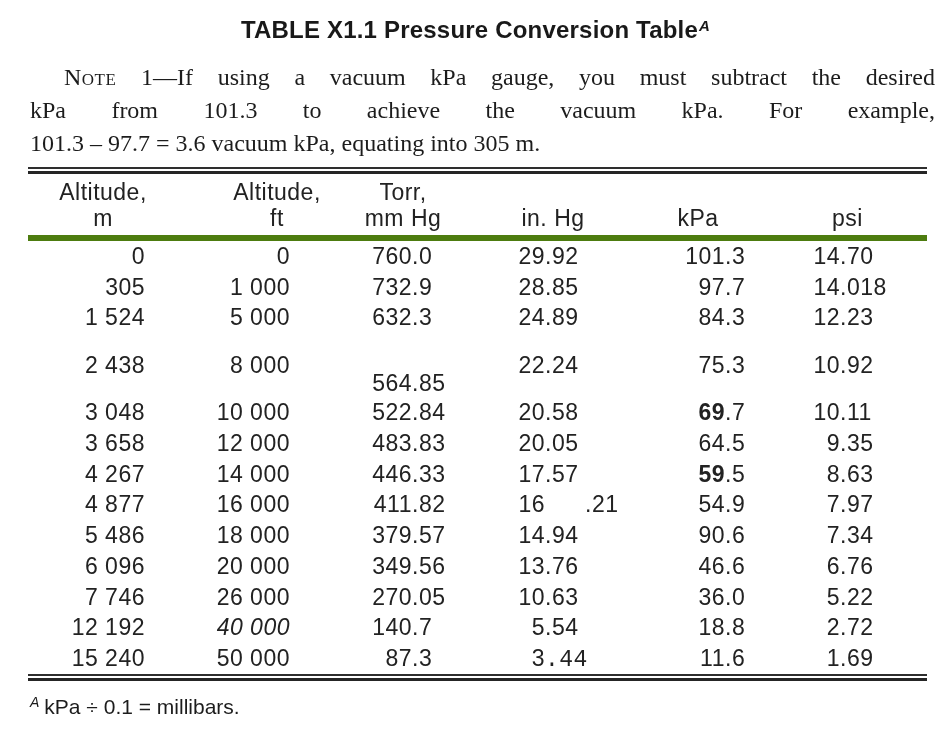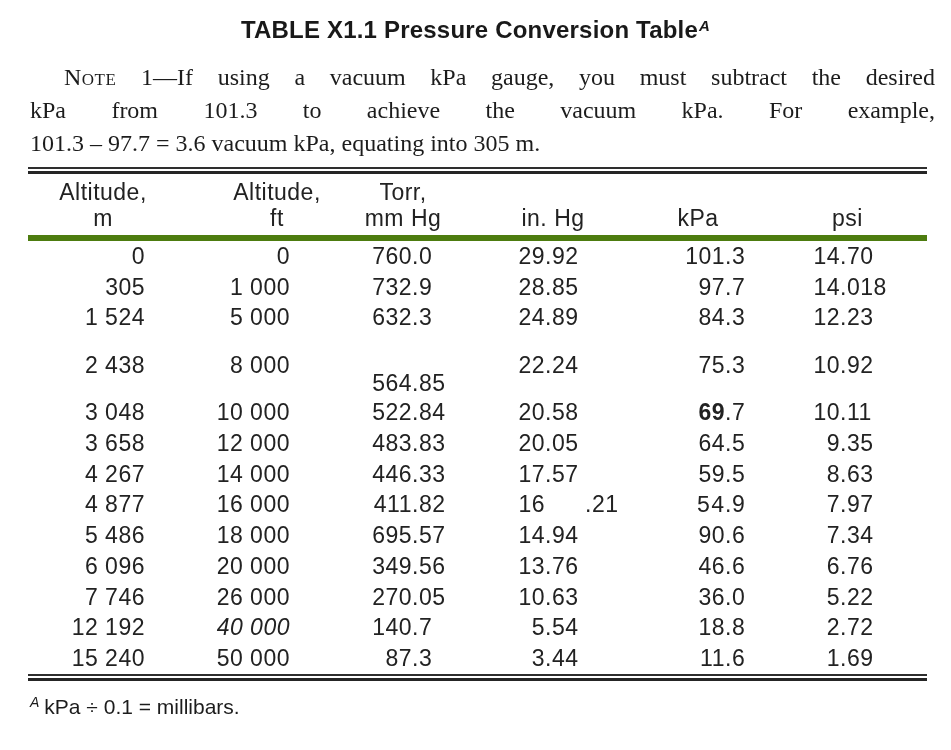--- a/index.html
+++ b/index.html
@@ -152,35 +152,35 @@
             <td><span class="ip" style="width: 84px;">483</span><span class="fp" style="width: 66px;">.83</span></td>
             <td><span class="ip" style="width: 67px;">20</span><span class="fp" style="width: 83px;">.05</span></td>
             <td><span class="ip" style="width: 97px;">64</span><span class="fp" style="width: 43px;">.5</span></td>
             <td><span class="ip" style="width: 72px;">9</span><span class="fp" style="width: 87px;">.35</span></td>
           </tr>
           <tr>
             <td class="int" style="padding-right: 33px;">4 267</td>
             <td class="int" style="padding-right: 38px;">14 000</td>
             <td><span class="ip" style="width: 84px;">446</span><span class="fp" style="width: 66px;">.33</span></td>
             <td><span class="ip" style="width: 67px;">17</span><span class="fp" style="width: 83px;">.57</span></td>
-            <td><span class="ip" style="width: 97px;">59</span><span class="fp" style="width: 43px;">.5</span></td>
+            <td><span class="ip" style="width: 97px; font-weight: bold;">59</span><span class="fp" style="width: 43px;">.5</span></td>
             <td><span class="ip" style="width: 72px;">8</span><span class="fp" style="width: 87px;">.63</span></td>
           </tr>
           <tr>
             <td class="int" style="padding-right: 33px;">4 877</td>
             <td class="int" style="padding-right: 38px;">16 000</td>
             <td><span class="ip" style="width: 84px;">411</span><span class="fp" style="width: 66px;">.82</span></td>
             <td><span class="ip" style="width: 67px;">16</span><span class="fp" style="width: 83px; margin-left: 40px;">.21</span></td>
-            <td><span class="ip" style="width: 97px; font-family: Liberation Mono, monospace;">54</span><span class="fp" style="width: 43px;">.9</span></td>
+            <td><span class="ip" style="width: 97px;">54</span><span class="fp" style="width: 43px;">.9</span></td>
             <td><span class="ip" style="width: 72px;">7</span><span class="fp" style="width: 87px;">.97</span></td>
           </tr>
           <tr>
             <td class="int" style="padding-right: 33px;">5 486</td>
             <td class="int" style="padding-right: 38px;">18 000</td>
-            <td><span class="ip" style="width: 84px;">695</span><span class="fp" style="width: 66px;">.57</span></td>
+            <td><span class="ip" style="width: 84px;">379</span><span class="fp" style="width: 66px;">.57</span></td>
             <td><span class="ip" style="width: 67px;">14</span><span class="fp" style="width: 83px;">.94</span></td>
             <td><span class="ip" style="width: 97px;">90</span><span class="fp" style="width: 43px;">.6</span></td>
             <td><span class="ip" style="width: 72px;">7</span><span class="fp" style="width: 87px;">.34</span></td>
           </tr>
           <tr>
             <td class="int" style="padding-right: 33px;">6 096</td>
             <td class="int" style="padding-right: 38px;">20 000</td>
             <td><span class="ip" style="width: 84px;">349</span><span class="fp" style="width: 66px;">.56</span></td>
             <td><span class="ip" style="width: 67px;">13</span><span class="fp" style="width: 83px;">.76</span></td>
             <td><span class="ip" style="width: 97px;">46</span><span class="fp" style="width: 43px;">.6</span></td>
@@ -199,21 +199,21 @@
             <td class="int" style="padding-right: 38px; font-style: italic;">40 000</td>
             <td><span class="ip" style="width: 84px;">140</span><span class="fp" style="width: 66px;">.7</span></td>
             <td><span class="ip" style="width: 67px;">5</span><span class="fp" style="width: 83px;">.54</span></td>
             <td><span class="ip" style="width: 97px;">18</span><span class="fp" style="width: 43px;">.8</span></td>
             <td><span class="ip" style="width: 72px;">2</span><span class="fp" style="width: 87px;">.72</span></td>
           </tr>
           <tr>
             <td class="int" style="padding-right: 33px;">15 240</td>
             <td class="int" style="padding-right: 38px;">50 000</td>
             <td><span class="ip" style="width: 84px;">87</span><span class="fp" style="width: 66px;">.3</span></td>
-            <td><span class="ip" style="width: 67px;">3</span><span class="fp" style="width: 83px;">.44</span></td>
+            <td><span class="ip" style="width: 67px;">3</span><span class="fp" style="width: 83px; font-family: Liberation Mono, monospace;">.44</span></td>
             <td><span class="ip" style="width: 97px;">11</span><span class="fp" style="width: 43px;">.6</span></td>
             <td><span class="ip" style="width: 72px;">1</span><span class="fp" style="width: 87px;">.69</span></td>
           </tr>
         </tbody>
     </table>
     <div class="rule-heavy"></div>
   </div>
 
   <div class="footnote">
     <span class="sup">A</span><span>kPa ÷ 0.1 = millibars.</span>

